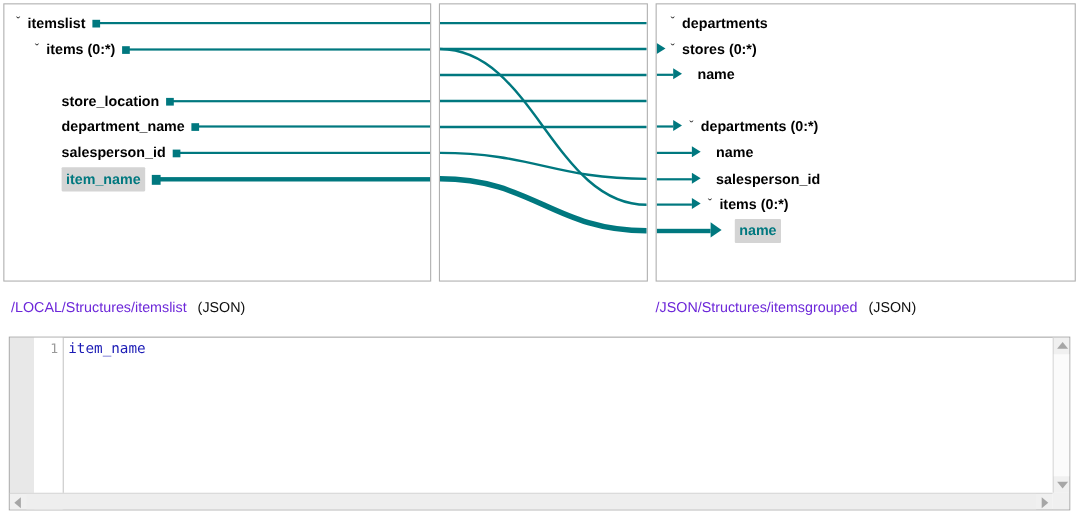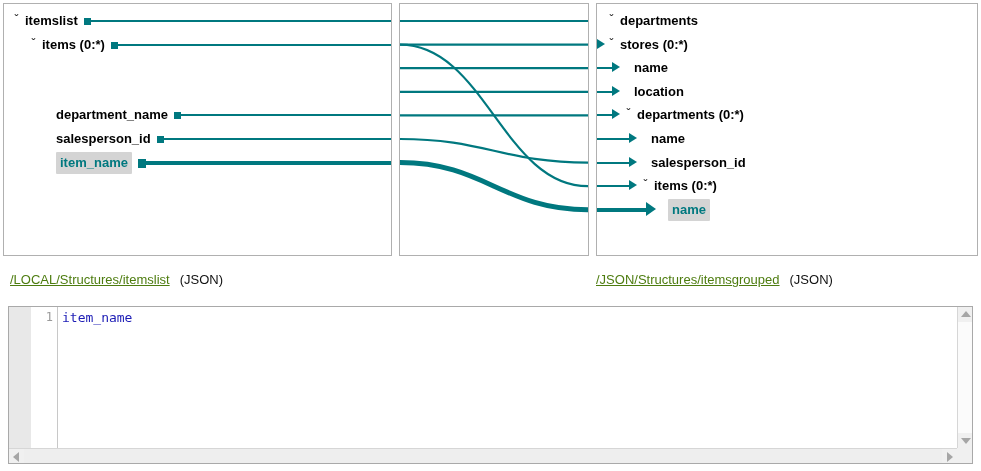--- a/index.html
+++ b/index.html
@@ -112,22 +112,21 @@
   .footer{
     position:absolute;
     height:20px;
     line-height:20px;
     font-size:13px;
     white-space:nowrap;
   }
   #footer-source{left:10px;top:270px;}
   #footer-target{left:596px;top:270px;}
   .path-link{
-    color:#4d7c0f;
-    text-decoration:underline;
+    color:#6d28d9;
     cursor:pointer;
   }
   .fmt{color:#111111;margin-left:10px;}
 
   
   #editor{
     position:absolute;
     left:8px;top:306px;
     width:965px;height:158px;
     box-sizing:border-box;
@@ -205,20 +204,25 @@
           <span class="chev" style="left: 6px;">ˇ</span>
           <span class="row-label" style="left: 21px;">itemslist</span>
           <span class="nub" style="left: 79.75px;"></span>
           <span class="stub" style="left: 85.75px; width: 301.25px;"></span>
         </div>
         <div class="row" style="top: 29.6px;">
           <span class="chev" style="left: 23px;">ˇ</span>
           <span class="row-label" style="left: 38px;">items (0:*)</span>
           <span class="nub" style="left: 106.859px;"></span>
           <span class="stub" style="left: 112.859px; width: 274.141px;"></span>
+        </div>
+        <div class="row" style="top: 76.8px;">
+          <span class="row-label" style="left: 52px;">store_location</span>
+          <span class="nub" style="left: 146.859px;"></span>
+          <span class="stub" style="left: 152.859px; width: 234.141px;"></span>
         </div>
         <div class="row" style="top: 100.4px;">
           <span class="row-label" style="left: 52px;">department_name</span>
           <span class="nub" style="left: 169.984px;"></span>
           <span class="stub" style="left: 175.984px; width: 211.016px;"></span>
         </div>
         <div class="row" style="top: 124px;">
           <span class="row-label" style="left: 52px;">salesperson_id</span>
           <span class="nub" style="left: 152.656px;"></span>
           <span class="stub" style="left: 158.656px; width: 228.344px;"></span>
@@ -254,25 +258,20 @@
           <span class="arrowline" style="left: 0px; width: 0px;"></span>
           <span class="arrowhead" style="left: 0px;"></span>
           <span class="chev" style="left: 8px;">ˇ</span>
           <span class="row-label" style="left: 23px;">stores (0:*)</span>
         </div>
         <div class="row" style="top: 53.2px;">
           <span class="arrowline" style="left: 0px; width: 15px;"></span>
           <span class="arrowhead" style="left: 15px;"></span>
           <span class="row-label" style="left: 37px;">name</span>
         </div>
-        <div class="row" style="top: 76.8px;">
-          <span class="arrowline" style="left: 0px; width: 15px;"></span>
-          <span class="arrowhead" style="left: 15px;"></span>
-          <span class="row-label" style="left: 37px;">location</span>
-        </div>
         <div class="row" style="top: 100.4px;">
           <span class="arrowline" style="left: 0px; width: 15px;"></span>
           <span class="arrowhead" style="left: 15px;"></span>
           <span class="chev" style="left: 25px;">ˇ</span>
           <span class="row-label" style="left: 40px;">departments (0:*)</span>
         </div>
         <div class="row" style="top: 124px;">
           <span class="arrowline" style="left: 0px; width: 32px;"></span>
           <span class="arrowhead" style="left: 32px;"></span>
           <span class="row-label" style="left: 54px;">name</span>

